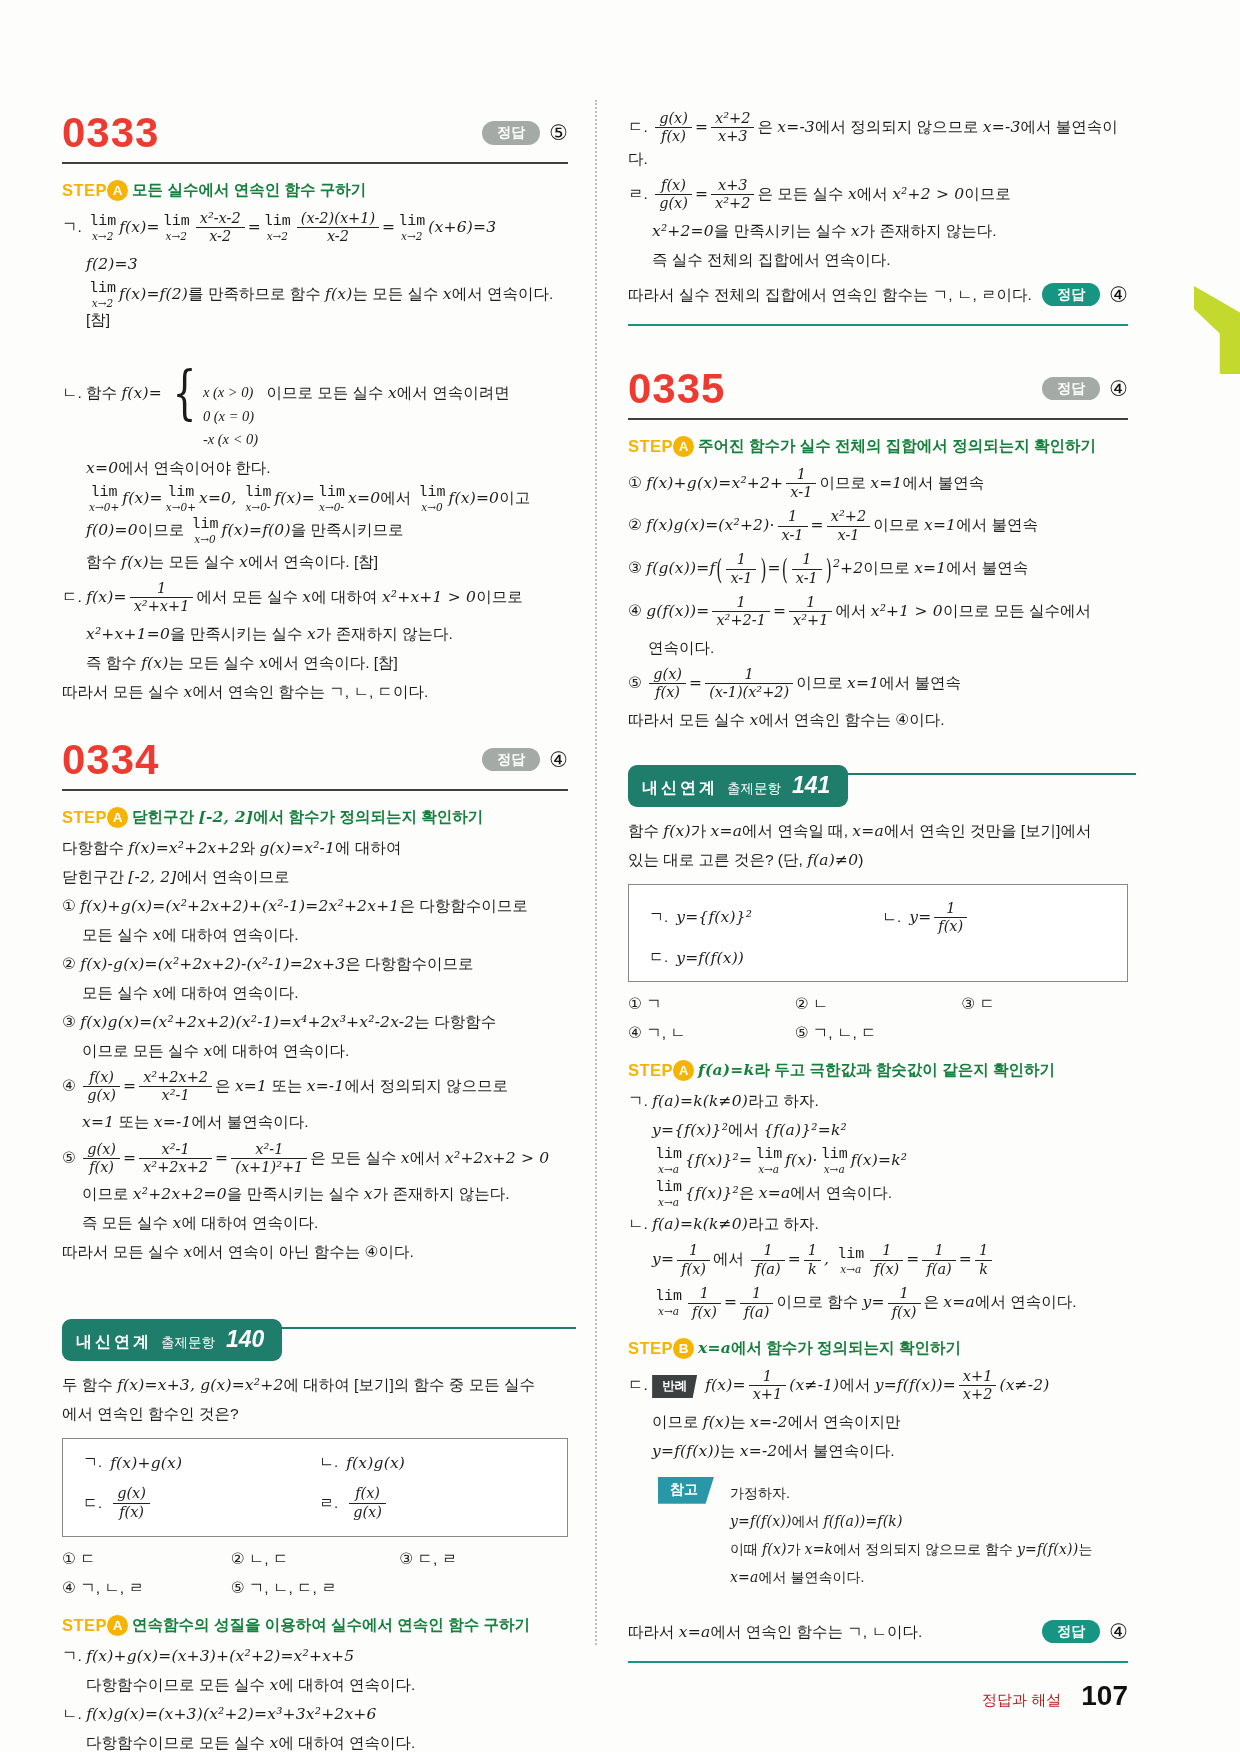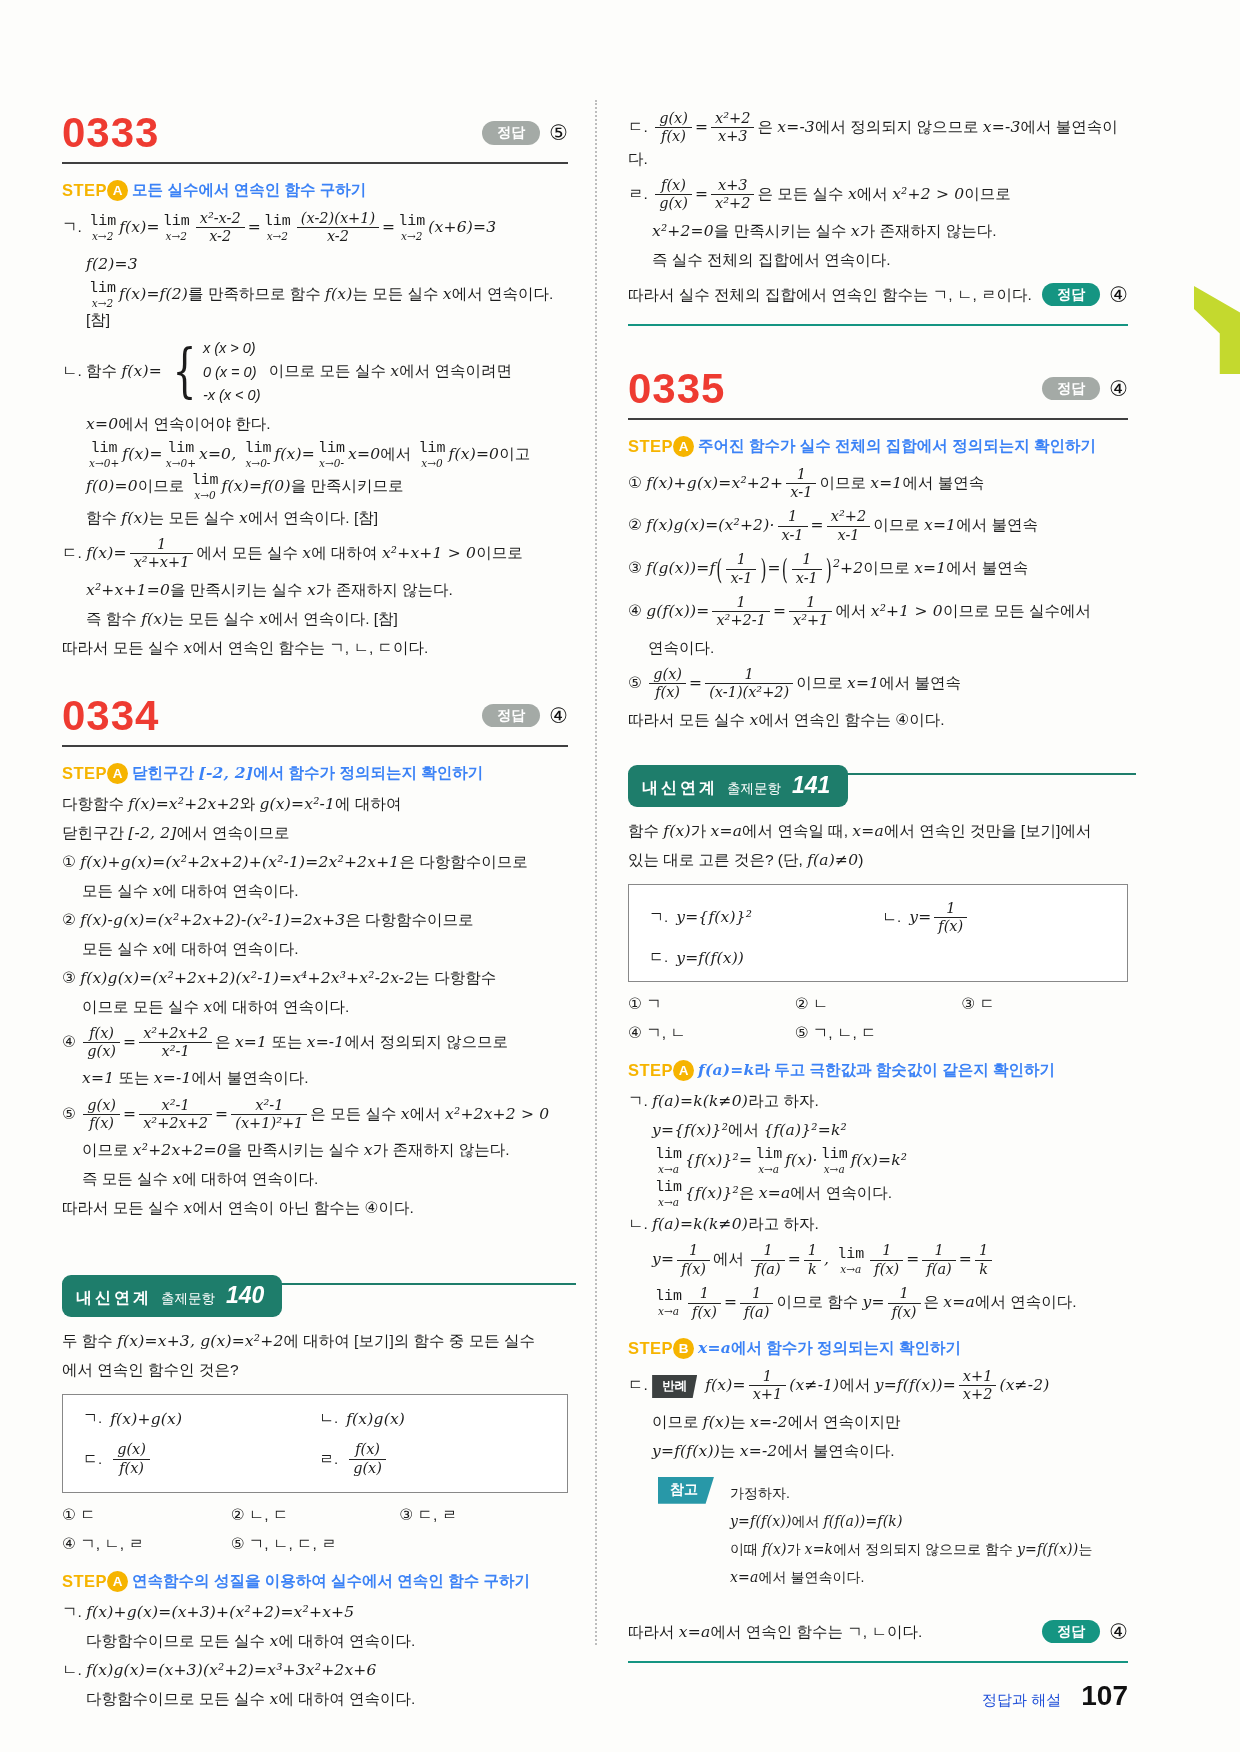--- a/index.html
+++ b/index.html
@@ -19,38 +19,38 @@
   .badge.gray{background:#a4aaa6;}
   .badge.teal{background:#159582;}
   .circ{font-size:21px;margin-left:9px;color:#111;}
   .prow .badge{margin-left:auto;}
   .prule{border-top:2.5px solid #404040;margin-top:8px;}
   
   .step{display:flex;align-items:center;margin:16px 0 8px;}
   .sword{color:#f6b400;font-weight:800;font-size:16.5px;letter-spacing:.5px;}
   .scirc{flex:none;width:21px;height:21px;border-radius:50%;background:#f6b400;color:#fff;font-weight:800;
          font-size:13.5px;display:inline-flex;align-items:center;justify-content:center;}
-  .stitle{font-weight:700;font-size:15.5px;color:#3b82f6;margin-left:4px;}
+  .stitle{font-weight:700;font-size:15.5px;color:#15803d;margin-left:4px;}
   .stitle .tx,.stitle .mm{font-weight:700;}
   
   .line{margin:5px 0;line-height:1.55;font-size:15.5px;}
   .tx{font-size:15.5px;}
   .mm{font-family:"DejaVu Serif","Liberation Serif",serif;font-style:italic;font-size:15.5px;letter-spacing:.2px;}
   sup.mm{font-size:11px;}
   .fr{display:inline-flex;flex-direction:column;vertical-align:middle;text-align:center;margin:1px 3px;
       font-family:"DejaVu Serif","Liberation Serif",serif;font-style:italic;font-size:14.5px;line-height:1.2;}
   .fr .n{padding:0 4px;border-bottom:1.3px solid #222;}
   .fr .d{padding:0 4px;}
   .lm{display:inline-flex;flex-direction:column;align-items:center;vertical-align:middle;margin:0 3px;line-height:1;}
   .lm .w{font-family:Liberation Mono, monospace;font-size:15px;}
   .lm .s{font-size:10.5px;font-family:"DejaVu Serif","Liberation Serif",serif;font-style:italic;margin-top:2px;}
   .cs{display:inline-flex;align-items:center;vertical-align:middle;margin:0 4px;}
   .cs .br{font-size:58px;font-weight:300;transform:scaleX(.65);font-family:"DejaVu Serif",serif;line-height:.85;}
-  .cs .rows{display:flex;flex-direction:column;gap:1px;font-family:Liberation Sans, sans-serif;
-            font-style:italic;font-size:14.5px;text-align:left;}
+  .cs .rows{display:flex;flex-direction:column;gap:1px;font-family:Liberation Serif, serif;
+            font-style:italic;font-size:14.5px;text-align:left;margin-top:44px;}
   .bp{display:inline-block;transform:scaleY(1.8);font-family:"DejaVu Serif",serif;margin:0 1px;vertical-align:-2px;}
   .itag{display:inline-block;background:#3c4040;color:#fff;font-size:12.5px;font-weight:700;padding:2px 10px;
         margin-right:8px;clip-path:polygon(0 0,100% 0,90% 100%,0 100%);font-style:normal;}
   
   .ansline{display:flex;align-items:center;justify-content:space-between;margin:6px 0;}
   .ansr{display:flex;align-items:center;flex:none;margin-left:8px;}
   .trule{border-top:2px solid #159582;margin:12px 0 8px;}
   .gap{width:100%;}
   
   .exam{position:relative;margin:4px 0 12px;}
@@ -68,21 +68,21 @@
   
   .opts{display:grid;grid-template-columns:repeat(3,1fr);row-gap:8px;font-size:15.5px;margin:8px 0 4px;}
   
   .note{display:flex;align-items:flex-start;gap:16px;margin:14px 0 10px 30px;}
   .ntag{flex:none;background:#2898a8;color:#fff;font-weight:700;padding:4px 16px 5px 12px;font-size:14px;
         clip-path:polygon(0 0,100% 0,85% 100%,0 100%);}
   .nline{margin:4px 0;line-height:1.5;}
   .nline .tx,.nline .mm{font-size:14px;}
   
   .footer{position:absolute;left:0;right:112px;bottom:40px;display:flex;justify-content:flex-end;align-items:baseline;gap:20px;}
-  .flabel{font-size:15px;color:#1d4ed8;margin-top:40px;}
+  .flabel{font-size:15px;color:#b91c1c;margin-top:40px;}
   .fpage{font-size:28px;font-weight:800;color:#111;}
 </style>
 </head>
 <body>
 
 <div id="page">
   <div class="divider"></div>
   <div class="marker"></div>
   <div class="colL">
       <div class="prob">

